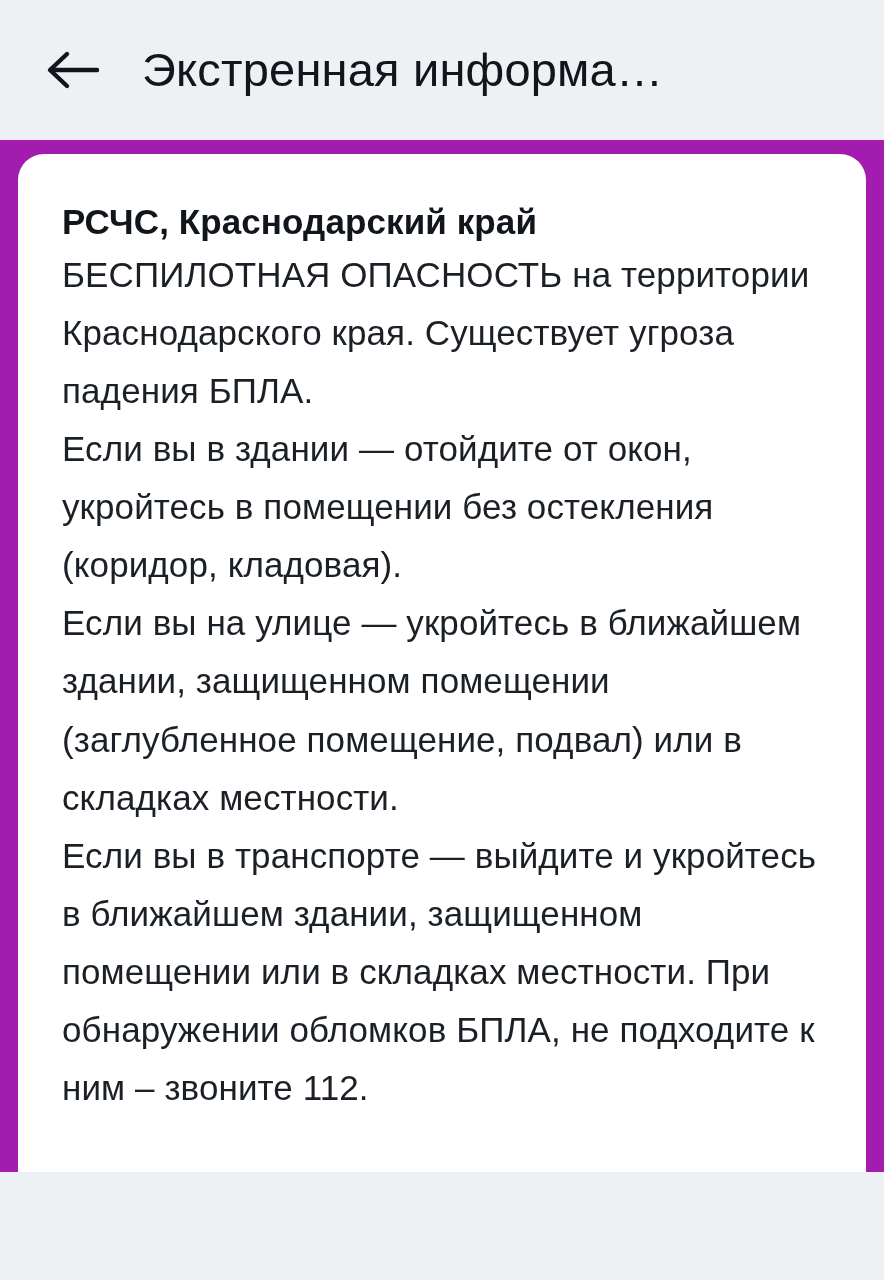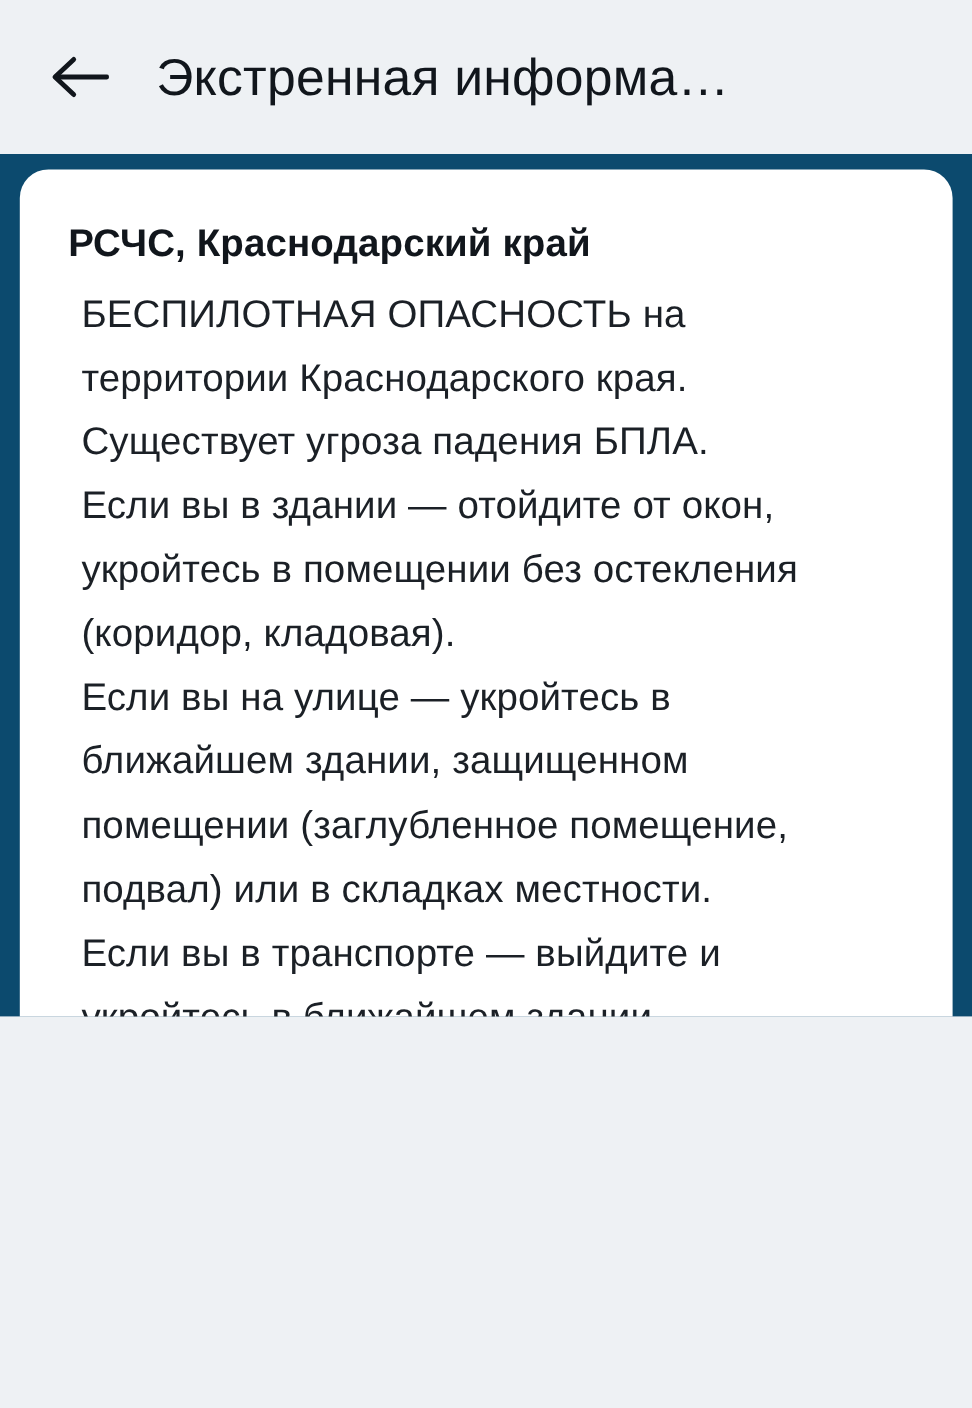--- a/index.html
+++ b/index.html
@@ -10,23 +10,23 @@
     width: 884px;
     height: 1280px;
     background: #eef1f4;
     font-family: "Liberation Sans", sans-serif;
     -webkit-font-smoothing: antialiased;
     overflow: hidden;
   }
 
   .screen {
     width: 884px;
-    height: 924px;
+    height: 1172px;
     position: relative;
-    background: #0c4a6e;
+    background: #a21caf;
     display: flex;
     flex-direction: column;
   }
 
   
   .appbar {
     height: 140px;
     flex: 0 0 140px;
     display: flex;
     align-items: center;
@@ -82,21 +82,21 @@
     color: #11161c;
     margin: 0 0 1px 0;
     letter-spacing: 0.1px;
   }
 
   .msg-body {
     font-size: 35px;
     line-height: 1.66;
     font-weight: 400;
     color: #1b2026;
-    margin: 12px;
+    margin: 0;
     white-space: pre-wrap;
     letter-spacing: 0.1px;
   }
 </style>
 </head>
 <body>
 
 <div class="screen">
 
   <div class="appbar">

